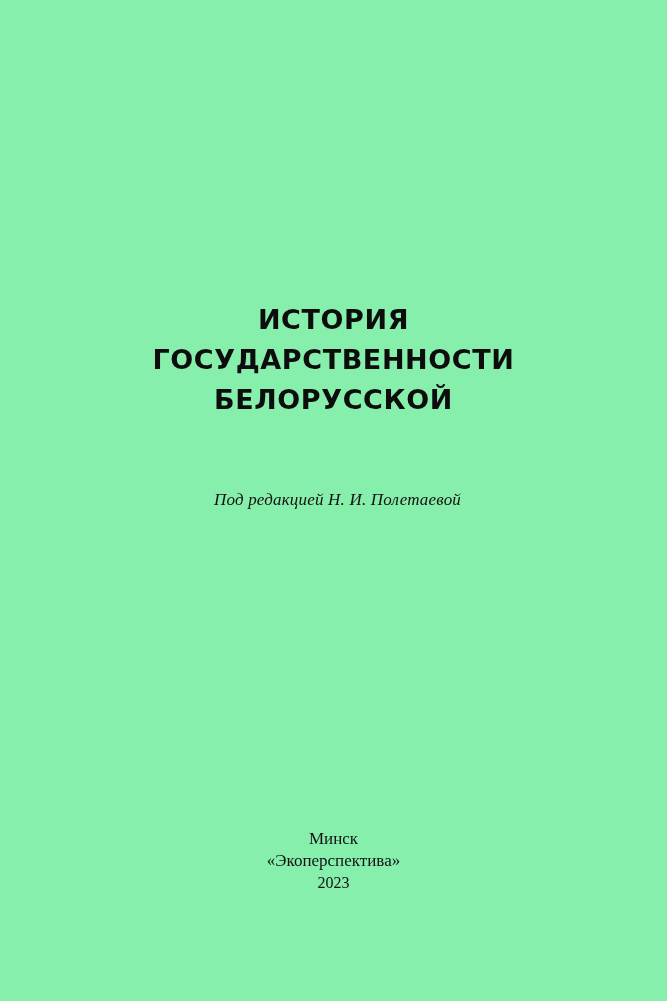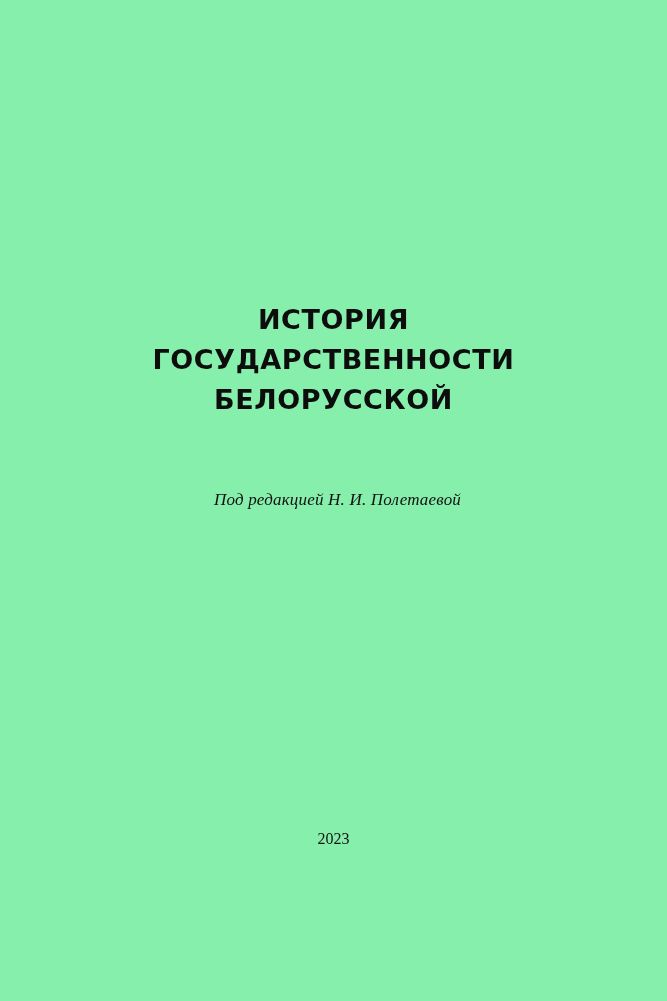--- a/index.html
+++ b/index.html
@@ -82,16 +82,18 @@
     <div class="title-line">ИСТОРИЯ</div>
     <div class="title-line">ГОСУДАРСТВЕННОСТИ</div>
     <div class="title-line">БЕЛОРУССКОЙ</div>
   </div>
 
   <div class="editor-block">
     <div class="editor-line">Под редакцией  Н. И. Полетаевой</div>
   </div>
 
   <div class="imprint-block">
+    <div class="imprint-line">Минск</div>
+    <div class="imprint-line">«Экоперспектива»</div>
     <div class="imprint-year">2023</div>
   </div>
 
 </div>
 
 </body></html>

